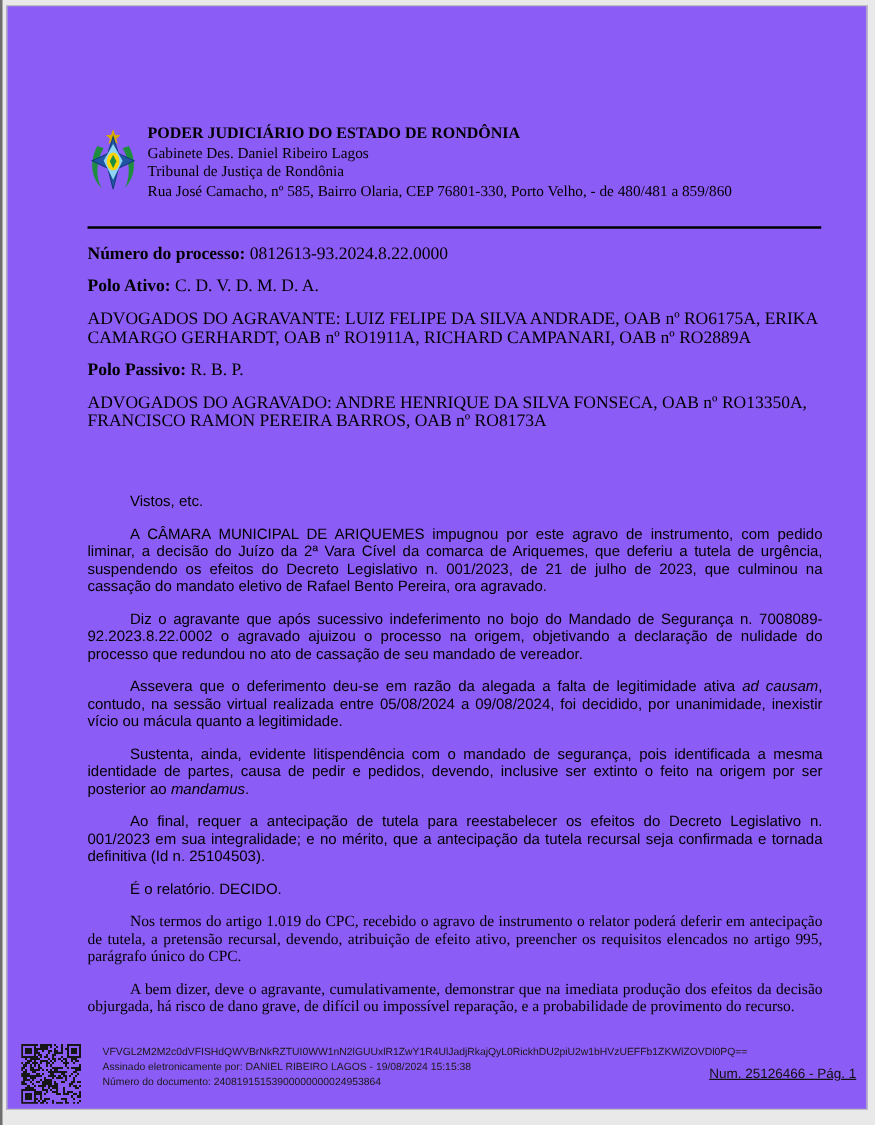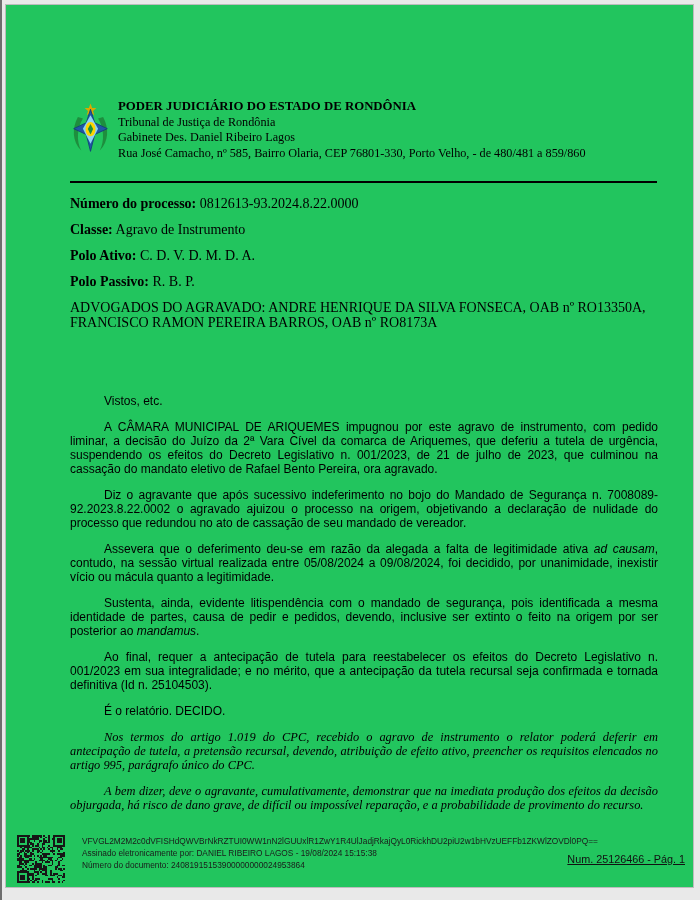--- a/index.html
+++ b/index.html
@@ -11,21 +11,21 @@
     color:#000;
     overflow:hidden;
   }
   .left-edge {
     position:absolute; left:0; top:0; width:2px; height:900px;
     background:#6e6e6e;
   }
   .page {
     position:absolute; left:5px; top:4px;
     width:689px; height:884px;
-    background:#22c55e;
+    background:#8b5cf6;
     border:1px solid #bcbcbc;
     box-sizing:border-box;
   }
   
   .doc-header {
     position:absolute; left:66px; top:94px;
     display:flex; gap:9px; align-items:flex-start;
   }
   .logo-wrap { flex:0 0 auto; margin-top:3px; }
   .header-text { width:512px; }
@@ -48,21 +48,20 @@
   }
   .body-text p {
     font-family:Liberation Sans, sans-serif;
     font-size:12px; line-height:14px;
     text-align:justify; text-indent:34px;
     margin:0 0 12px 0;
   }
   .body-text p.serif-para {
     font-family:"Liberation Serif", serif;
     font-size:12.4px;
-    font-style:italic;
   }
   .body-text em { font-style:italic; }
   
   .doc-footer { position:absolute; left:10px; top:826px; right:6px; height:54px; }
   .qr { position:absolute; left:1px; top:4px; }
   .footer-lines {
     position:absolute; left:66px; top:5px;
     font-family:"Liberation Sans", sans-serif;
     font-size:8.3px; line-height:11.8px;
     color:#1a1a1a; white-space:nowrap;
@@ -87,32 +86,32 @@
         <path d="M7,16 C0,29 0,45 11,56 C5,45 6,29 13,18 Z" fill="#1e8e3e"></path>
         <path d="M37,16 C44,29 44,45 33,56 C39,45 38,29 31,18 Z" fill="#1e8e3e"></path>
         <polygon points="22,7 27,23 42,30 27,37 22,57 17,37 2,30 17,23" fill="#2156a6" stroke="#123c7a" stroke-width="1"></polygon>
         <polygon points="22,14 31,30 22,48 13,30" fill="#8fd4f2"></polygon>
         <ellipse cx="22" cy="30.5" rx="6" ry="8.5" fill="#ffd400"></ellipse>
         <path d="M22,24.5 l3.2,6 L22,37 l-3.2,-6.5 Z" fill="#1e8e3e"></path>
       </svg>
     </span>
     <div class="header-text">
       <p class="header-title">PODER JUDICIÁRIO DO ESTADO DE RONDÔNIA</p>
+      <p class="header-line">Gabinete Des. Daniel Ribeiro Lagos</p>
       <p class="header-line">Tribunal de Justiça de Rondônia</p>
-      <p class="header-line">Gabinete Des. Daniel Ribeiro Lagos</p>
       <p class="header-line">Rua José Camacho, nº 585, Bairro Olaria, CEP 76801-330, Porto Velho, - de 480/481 a 859/860</p>
     </div>
   </header>
 
   <div class="divider"></div>
 
   <section class="process">
     <p><span class="lbl">Número do processo:</span> <span>0812613-93.2024.8.22.0000</span></p>
-    <p><span class="lbl">Classe:</span> <span>Agravo de Instrumento</span></p>
     <p><span class="lbl">Polo Ativo:</span> <span>C. D. V. D. M. D. A.</span></p>
+    <p>ADVOGADOS DO AGRAVANTE: LUIZ FELIPE DA SILVA ANDRADE, OAB nº RO6175A, ERIKA CAMARGO GERHARDT, OAB nº RO1911A, RICHARD CAMPANARI, OAB nº RO2889A</p>
     <p><span class="lbl">Polo Passivo:</span> <span>R. B. P.</span></p>
     <p>ADVOGADOS DO AGRAVADO: ANDRE HENRIQUE DA SILVA FONSECA, OAB nº RO13350A, FRANCISCO RAMON PEREIRA BARROS, OAB nº RO8173A</p>
   </section>
 
   <main class="body-text">
     <p>Vistos, etc.</p>
     <p>A CÂMARA MUNICIPAL DE ARIQUEMES impugnou por este agravo de instrumento, com pedido liminar, a decisão do Juízo da 2ª Vara Cível da comarca de Ariquemes, que deferiu a tutela de urgência, suspendendo os efeitos do Decreto Legislativo n. 001/2023, de 21 de julho de 2023, que culminou na cassação do mandato eletivo de Rafael Bento Pereira, ora agravado.</p>
     <p>Diz o agravante que após sucessivo indeferimento no bojo do Mandado de Segurança n. 7008089-92.2023.8.22.0002 o agravado ajuizou o processo na origem, objetivando a declaração de nulidade do processo que redundou no ato de cassação de seu mandado de vereador.</p>
     <p><span>Assevera que o deferimento deu-se em razão da alegada a falta de legitimidade ativa </span><em>ad causam</em><span>, contudo, na sessão virtual realizada entre 05/08/2024 a 09/08/2024, foi decidido, por unanimidade, inexistir vício ou mácula quanto a legitimidade.</span></p>
     <p><span>Sustenta, ainda, evidente litispendência com o mandado de segurança, pois identificada a mesma identidade de partes, causa de pedir e pedidos, devendo, inclusive ser extinto o feito na origem por ser posterior ao </span><em>mandamus</em><span>.</span></p>

